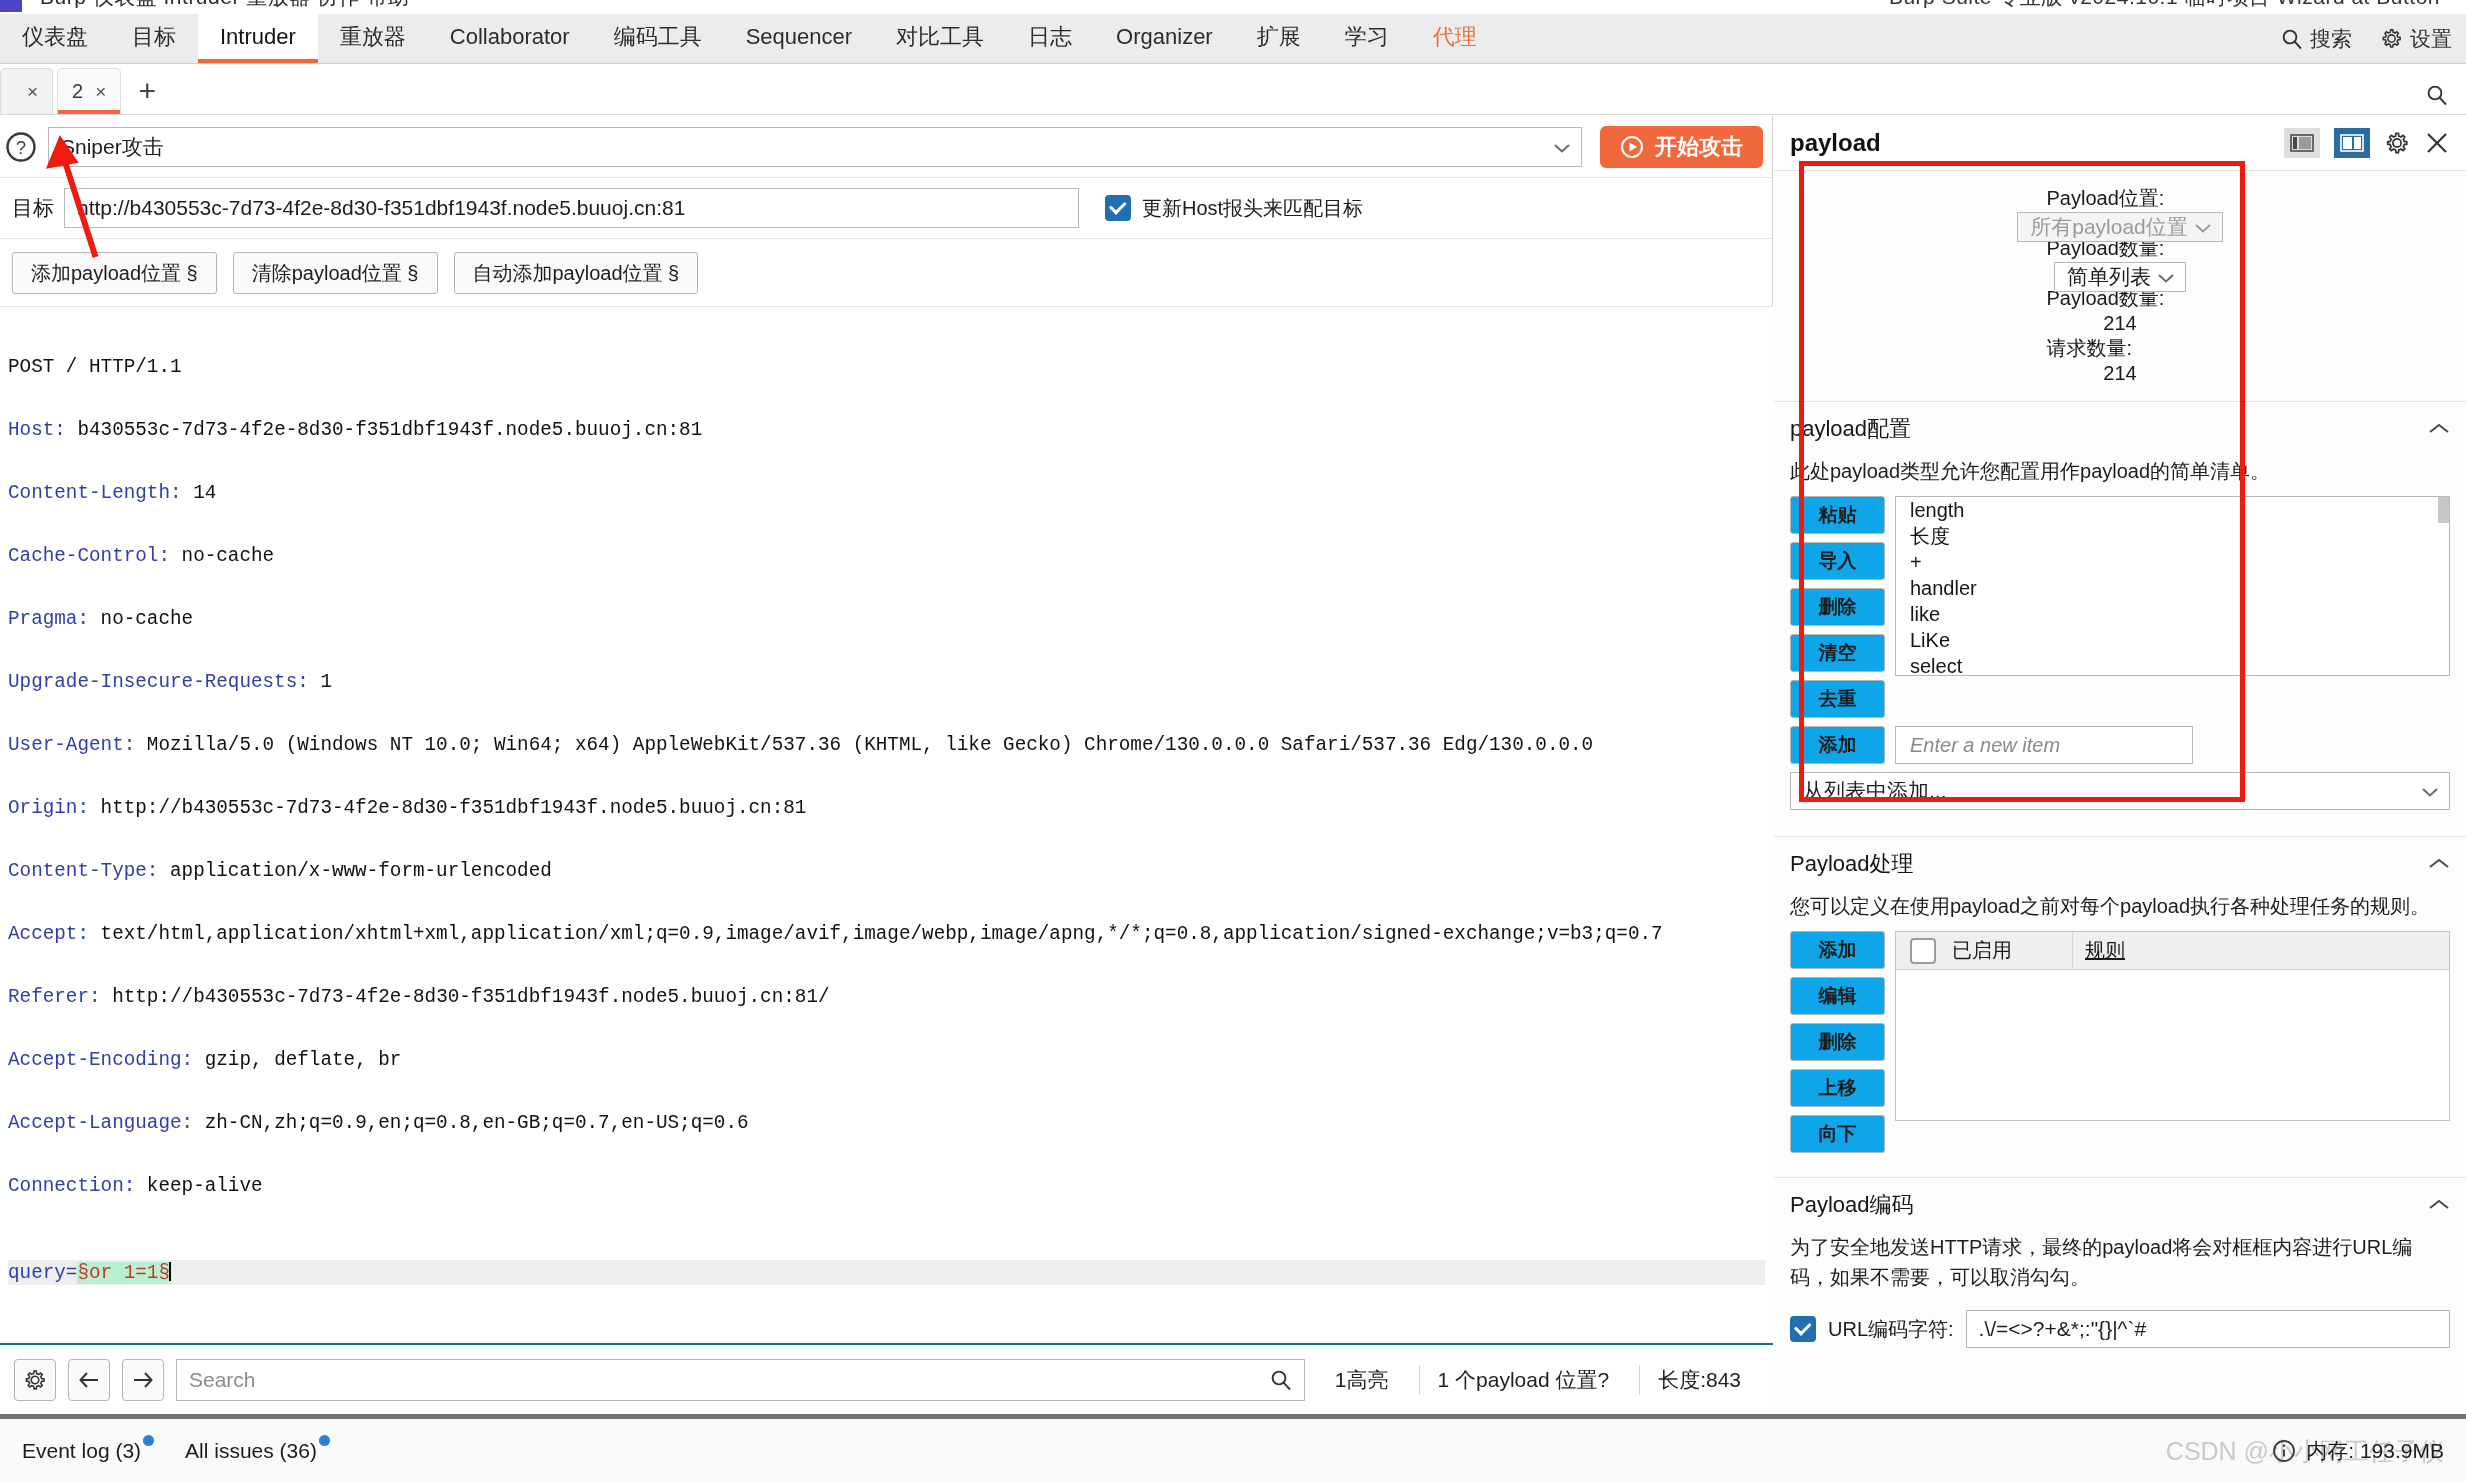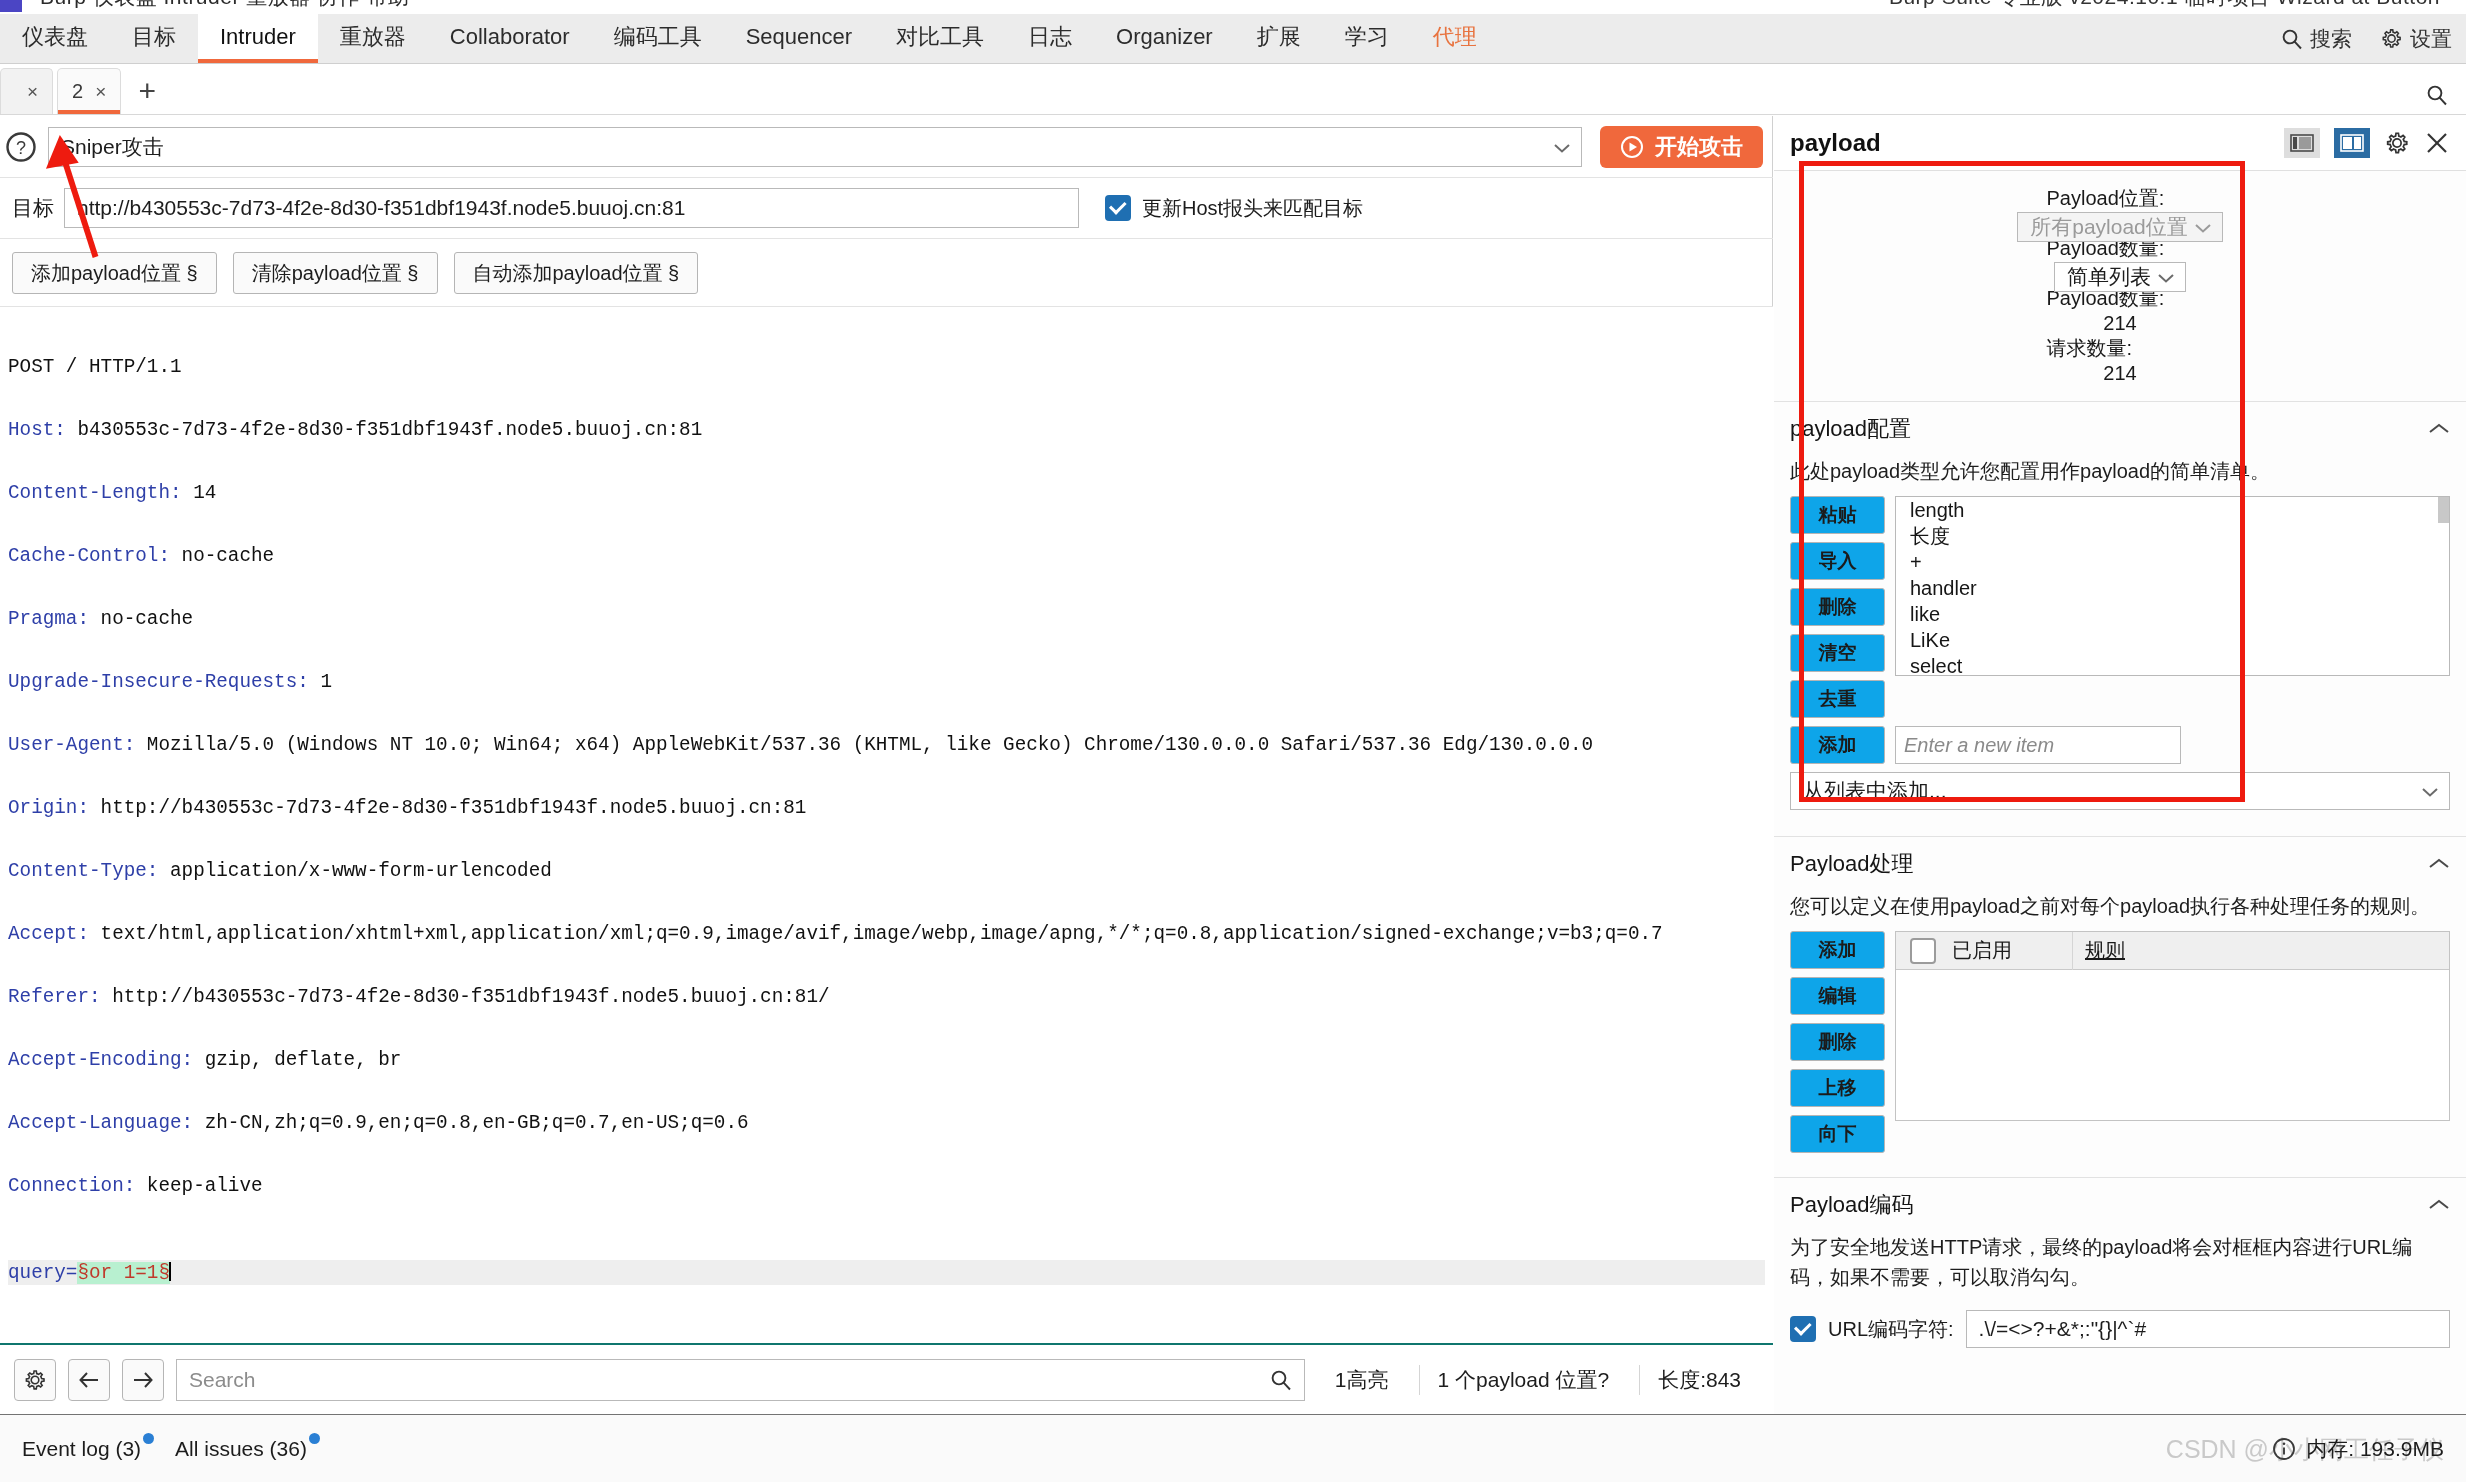--- a/index.html
+++ b/index.html
@@ -234,21 +234,21 @@
     overflow: hidden; position: relative;
   }
   .listbox .li {
     height: 26px; line-height: 26px; padding-left: 14px; font-size: 20px; color: #161616;
   }
   .listbox .sb {
     position: absolute; right: 0; top: 0; width: 11px; height: 26px; background: #c8c8c8;
   }
   .newitem {
     height: 38px; border: 1px solid #b9b9b9; background: #fff;
-    display: flex; align-items: center; padding: 0 8px;
+    display: flex; align-items: center; padding: 0 14px;
   }
   .newitem input {
     flex: 1; border: none; outline: none; background: transparent;
     font-size: 20px; font-style: italic; font-family: inherit; color: #1b1b1b;
   }
   .newitem input::placeholder { color: #8a8a8a; font-style: italic; }
 
   .tbl { flex: 1; border: 1px solid #c3c3c3; background: #fff; height: 190px; }
   .tbl .thead {
     height: 38px; background: #efefef; border-bottom: 1px solid #c9c9c9;
@@ -265,22 +265,22 @@
   
   .redbox {
     position: absolute; border: 5px solid #ee1b0f; pointer-events: none;
     z-index: 40;
   }
   .arrow { position: absolute; z-index: 40; pointer-events: none; }
 
   
   .statusbar {
     position: absolute; left: 0; top: 1414px; width: 2466px; height: 68px;
-    background: #fafafa; border-top: 1px solid #737373;
-    display: flex; align-items: center; padding: 0 22px;
+    background: #fafafa; border-top: 5px solid #737373;
+    display: flex; align-items: center; padding: 0 22px; gap: 10px;
   }
   .sb-item { font-size: 21px; color: #1c1c1c; margin-right: 34px; position: relative; white-space: nowrap; }
   .dot {
     position: absolute; top: -4px; right: -13px; width: 11px; height: 11px;
     border-radius: 50%; background: #2a7fd4;
   }
   .sb-right { margin-left: auto; display: flex; align-items: center; gap: 10px; position: relative; }
   .watermark {
     position: absolute; right: 0; top: 50%; transform: translateY(-50%);
     font-size: 25px; color: #c9c9c9; white-space: nowrap; z-index: 1;

